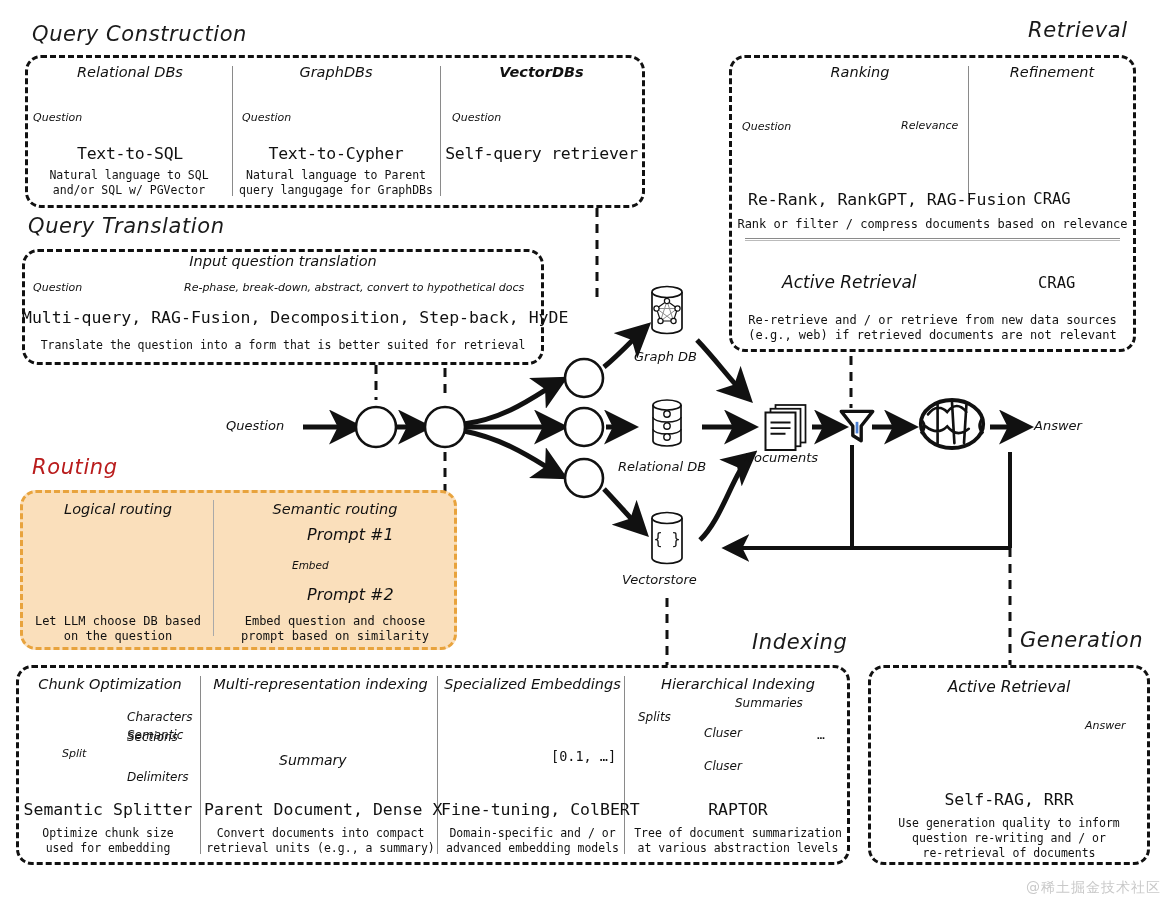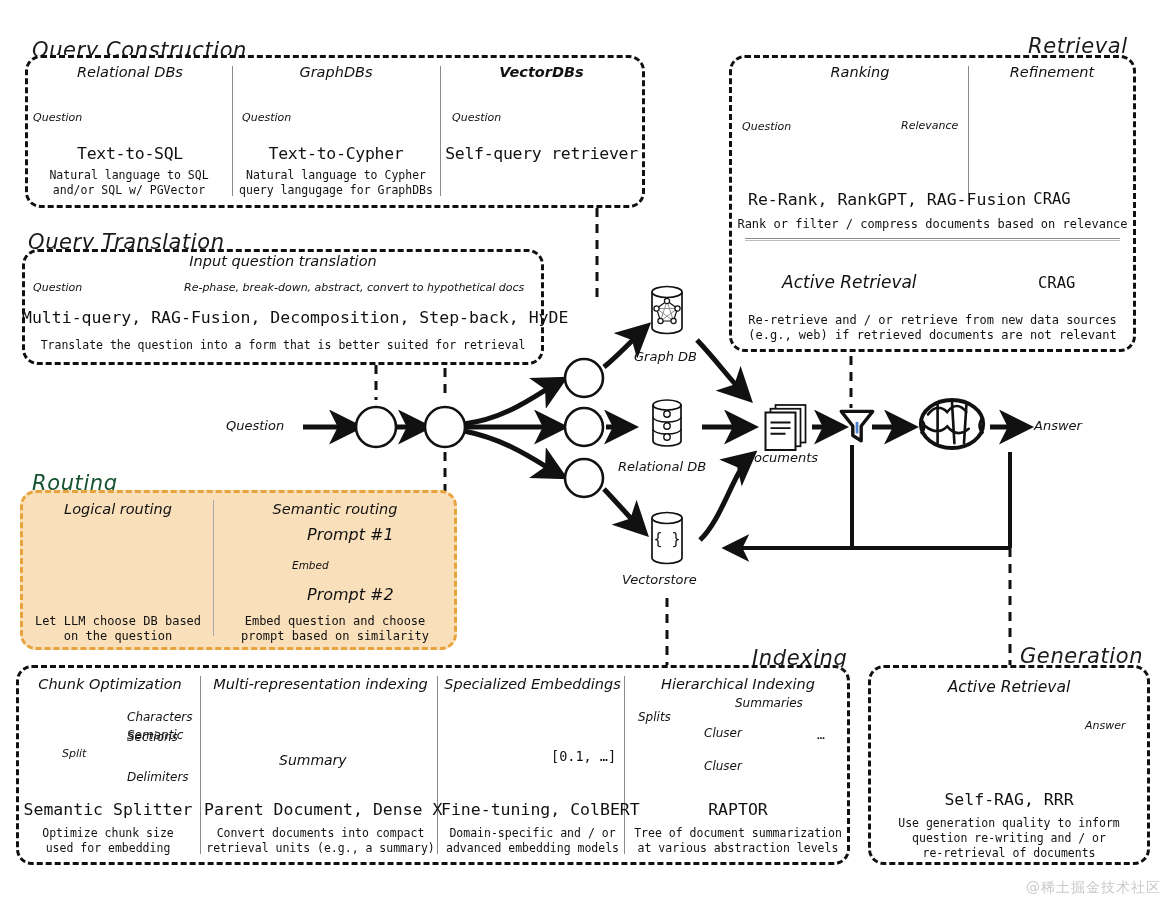--- a/index.html
+++ b/index.html
@@ -13,23 +13,22 @@
   }
   #stage { position:absolute; inset:0; }
 
   
   .abs { position:absolute; }
   .sec-title {
     font-family:"DejaVu Sans", sans-serif;
     font-size:19px; font-weight:400; letter-spacing:.6px;
     color:#1a1a1a; white-space:nowrap;
     font-style:italic;
-    margin-top:16px;
-  }
-  .sec-title.orange { color:#14532d;text-decoration:underline; }
+  }
+  .sec-title.orange { color:#b91c1c; }
 
   .dbox {
     position:absolute;
     border:3px dashed #111;
     border-radius:16px;
     background:#fff;
   }
   .dbox.orange {
     border-color:#E8A33D;
     background:#FADFBB;
@@ -345,21 +344,21 @@
 
   <div class="abs hand panel-head ctr" style="left:30px; top:64px; width:200px;">Relational DBs</div>
   <div class="abs hand label-sm" style="left:33px; top:111px;">Question</div>
   <div class="abs mono panel-name ctr" style="left:30px; top:144px; width:200px;">Text-to-SQL</div>
   <div class="abs mono panel-desc ctr multiline" style="left:26px; top:168px; width:206px;">Natural language to SQL
 and/or SQL w/ PGVector</div>
 
   <div class="abs hand panel-head ctr" style="left:236px; top:64px; width:200px;">GraphDBs</div>
   <div class="abs hand label-sm" style="left:242px; top:111px;">Question</div>
   <div class="abs mono panel-name ctr" style="left:236px; top:144px; width:200px;">Text-to-Cypher</div>
-  <div class="abs mono panel-desc ctr multiline" style="left:232px; top:168px; width:208px;">Natural language to Cypher
+  <div class="abs mono panel-desc ctr multiline" style="left:232px; top:168px; width:208px;">Natural language to Parent
 query langugage for GraphDBs</div>
 
   <div class="abs hand panel-head ctr" style="left:444px; top:64px; width:195px;font-weight:bold;">VectorDBs</div>
   <div class="abs hand label-sm" style="left:452px; top:111px;">Question</div>
   <div class="abs mono panel-name ctr" style="left:444px; top:144px; width:195px;">Self-query retriever</div>
 
   <div class="abs sec-title" style="left:28px; top:214px; font-size:21px;">Query Translation</div>
   <div class="dbox" style="left:22px; top:249px; width:522px; height:116px;"></div>
   <div class="abs hand panel-head ctr" style="left:22px; top:253px; width:522px;">Input question translation</div>
   <div class="abs hand label-sm" style="left:33px; top:281px;">Question</div>

